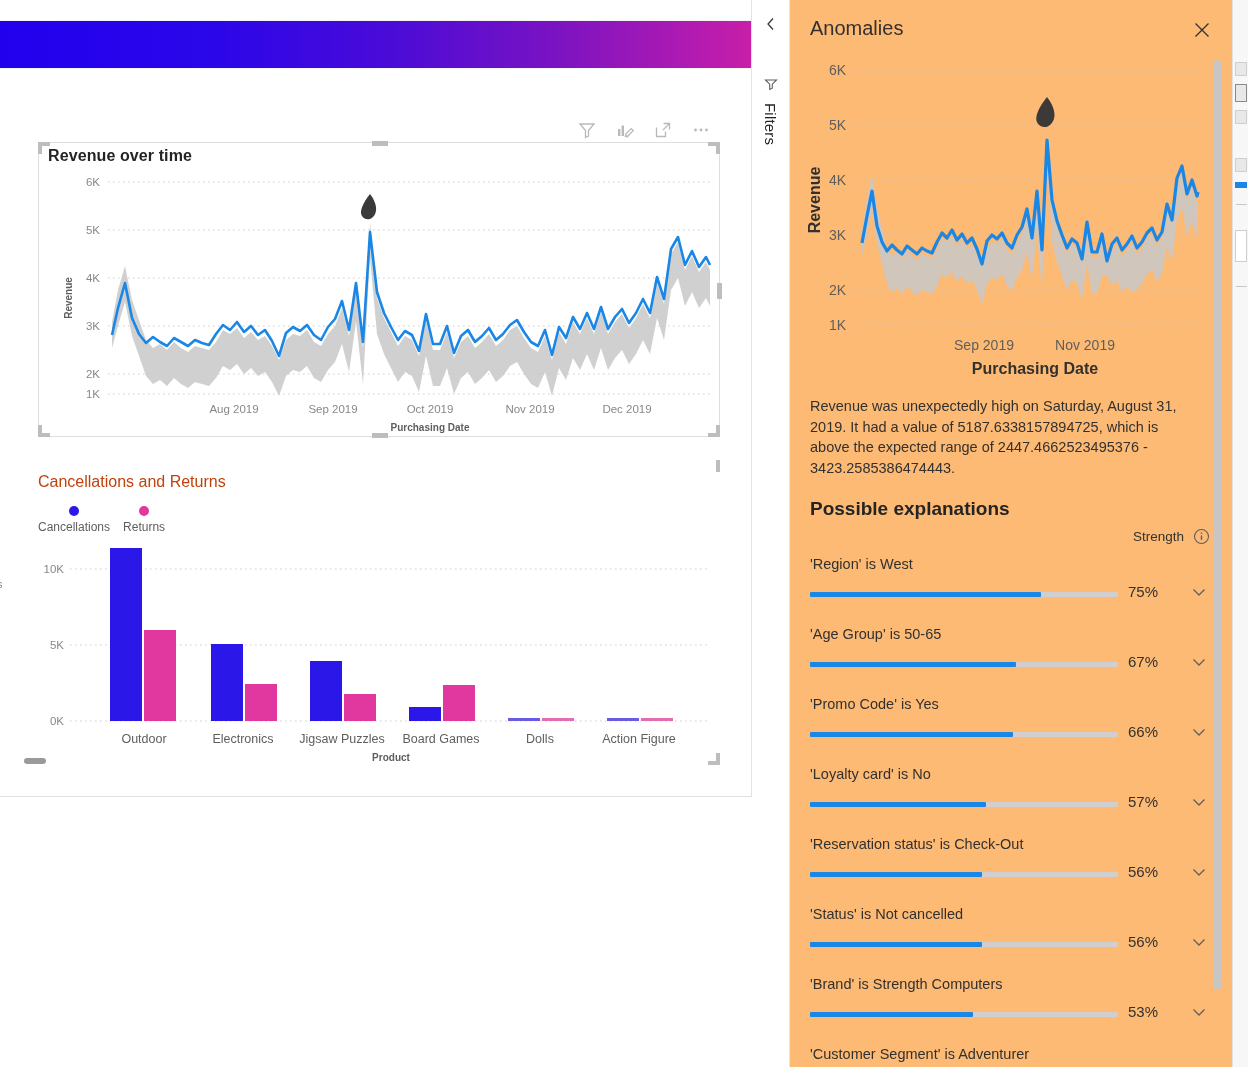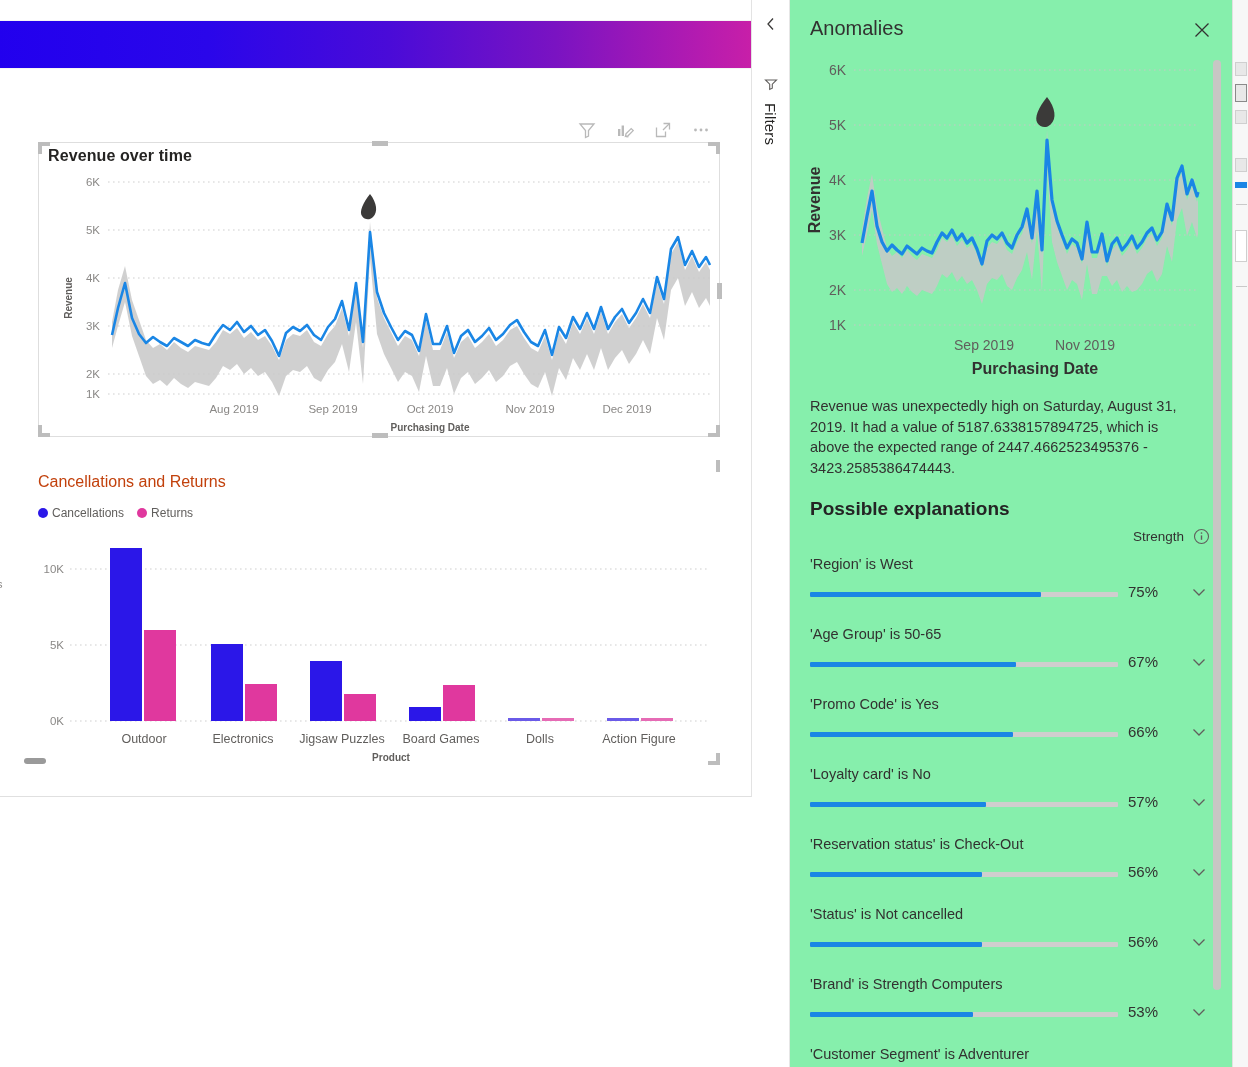--- a/index.html
+++ b/index.html
@@ -57,21 +57,21 @@
   }
   .vis2-title {
     position: absolute; left: 38px; top: 473px;
     font-size: 16px; color: #c2410c; font-weight: 400;
   }
   .legend {
     position: absolute; left: 38px; top: 506px;
     display: flex; align-items: center; gap: 13px;
     font-size: 12px; color: #605e5c;
   }
-  .legend .item { display: flex; align-items: center; gap: 4px; }
+  .legend .item { display: flex; align-items: center; gap: 4px; flex-direction: column; }
   .dot { width: 10px; height: 10px; border-radius: 50%; display: inline-block; }
   .chart2 { position: absolute; left: 8px; top: 540px; width: 712px; height: 225px; }
 
   .hscroll-thumb {
     position: absolute; left: 24px; top: 758px; width: 22px; height: 6px;
     background: #9a9a9a; border-radius: 3px;
   }
   .cut-label {
     position: absolute; left: -3px; top: 578px;
     font-size: 11px; color: #8a8886;
@@ -101,21 +101,21 @@
   .bg-pane {
     position: absolute; left: 1232px; top: 0; width: 16px; height: 1067px;
     background: #f7f7f7; border-left: 1px solid #e1e1e1;
   }
   .bg-pane .stub { position: absolute; left: 2px; width: 12px; background: #e8e8e8; border: 1px solid #cfcfcf; }
   .bg-pane .thin { position: absolute; left: 3px; width: 11px; height: 1px; background: #c9c9c9; }
 
   
   .panel {
     position: absolute; left: 790px; top: 0; width: 442px; height: 1067px;
-    background: #86efac; overflow: hidden;
+    background: #fdba74; overflow: hidden;
   }
   .panel-header {
     position: absolute; left: 0; top: 0; width: 442px; height: 58px;
   }
   .panel-title {
     position: absolute; left: 20px; top: 17px;
     font-size: 20px; color: #323130; font-weight: 400;
   }
   .panel-close {
     position: absolute; right: 18px; top: 18px;

